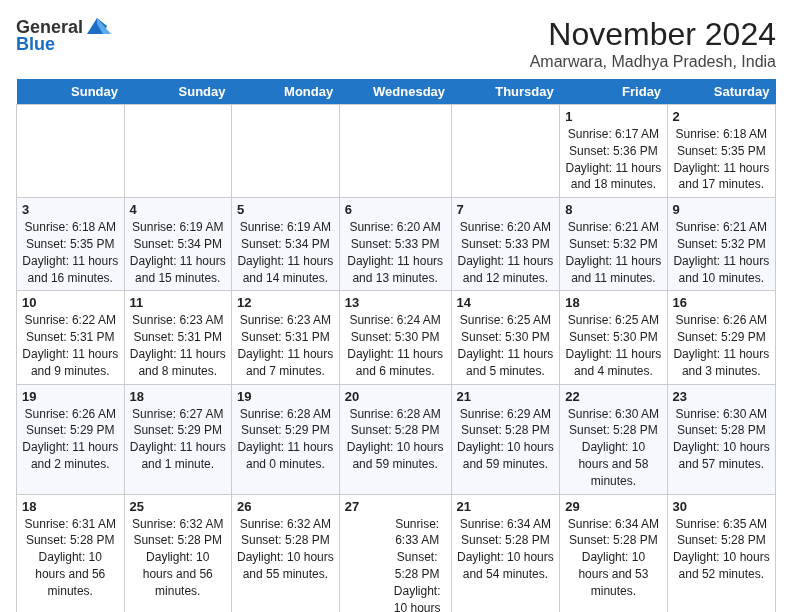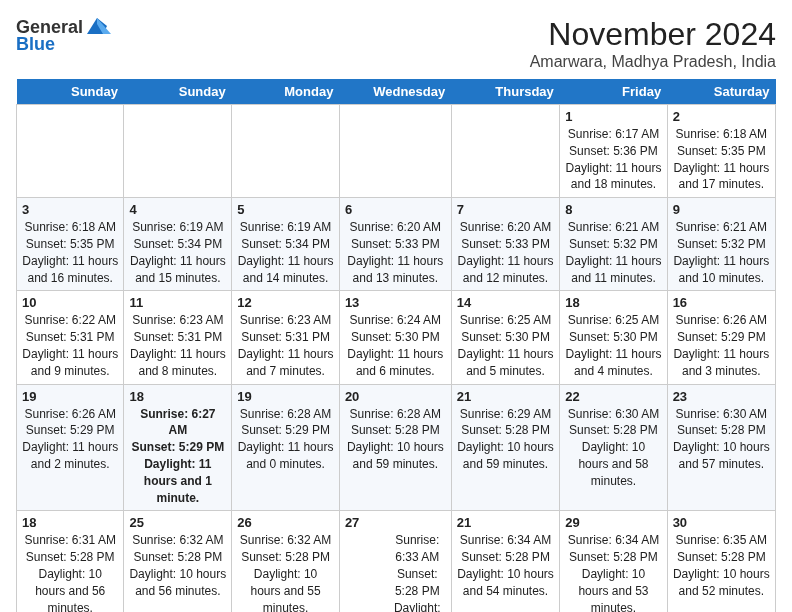--- a/index.html
+++ b/index.html
@@ -226,21 +226,21 @@
       </tr>
       <tr>
         <td>
           <span class="day-num">19</span>
           <div class="day-info" style="white-space: pre-line;">Sunrise: 6:26 AM
 Sunset: 5:29 PM
 Daylight: 11 hours and 2 minutes.</div>
         </td>
         <td>
           <span class="day-num">18</span>
-          <div class="day-info" style="white-space: pre-line; font-weight: bold;">Sunrise: 6:27 AM
+          <div class="day-info" style="white-space: pre-line;">Sunrise: 6:27 AM
 Sunset: 5:29 PM
 Daylight: 11 hours and 1 minute.</div>
         </td>
         <td>
           <span class="day-num">19</span>
           <div class="day-info" style="white-space: pre-line;">Sunrise: 6:28 AM
 Sunset: 5:29 PM
 Daylight: 11 hours and 0 minutes.</div>
         </td>
         <td>

